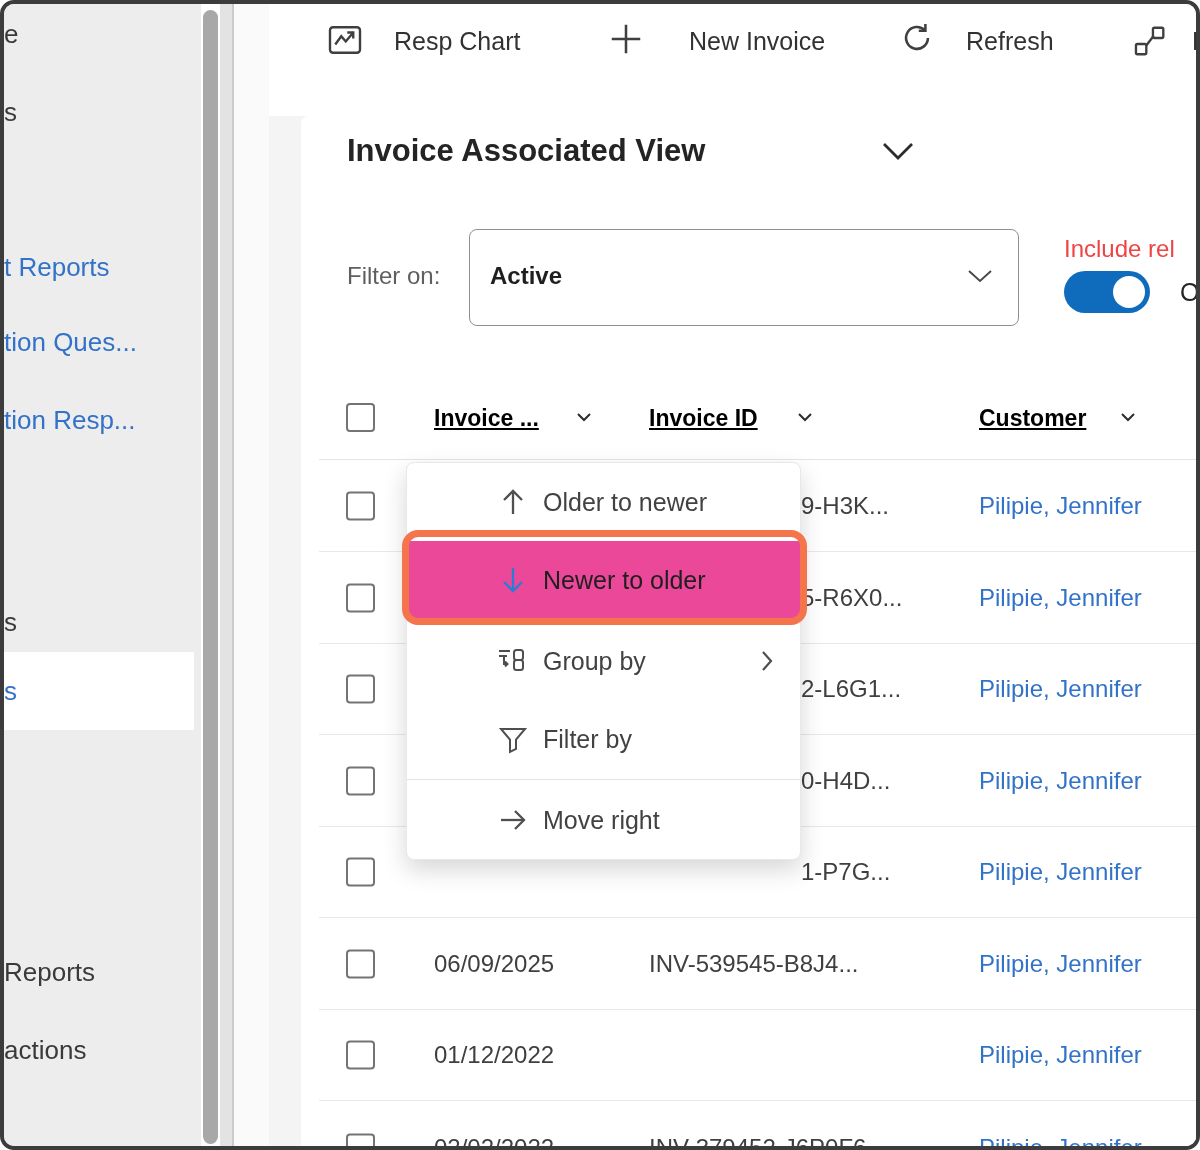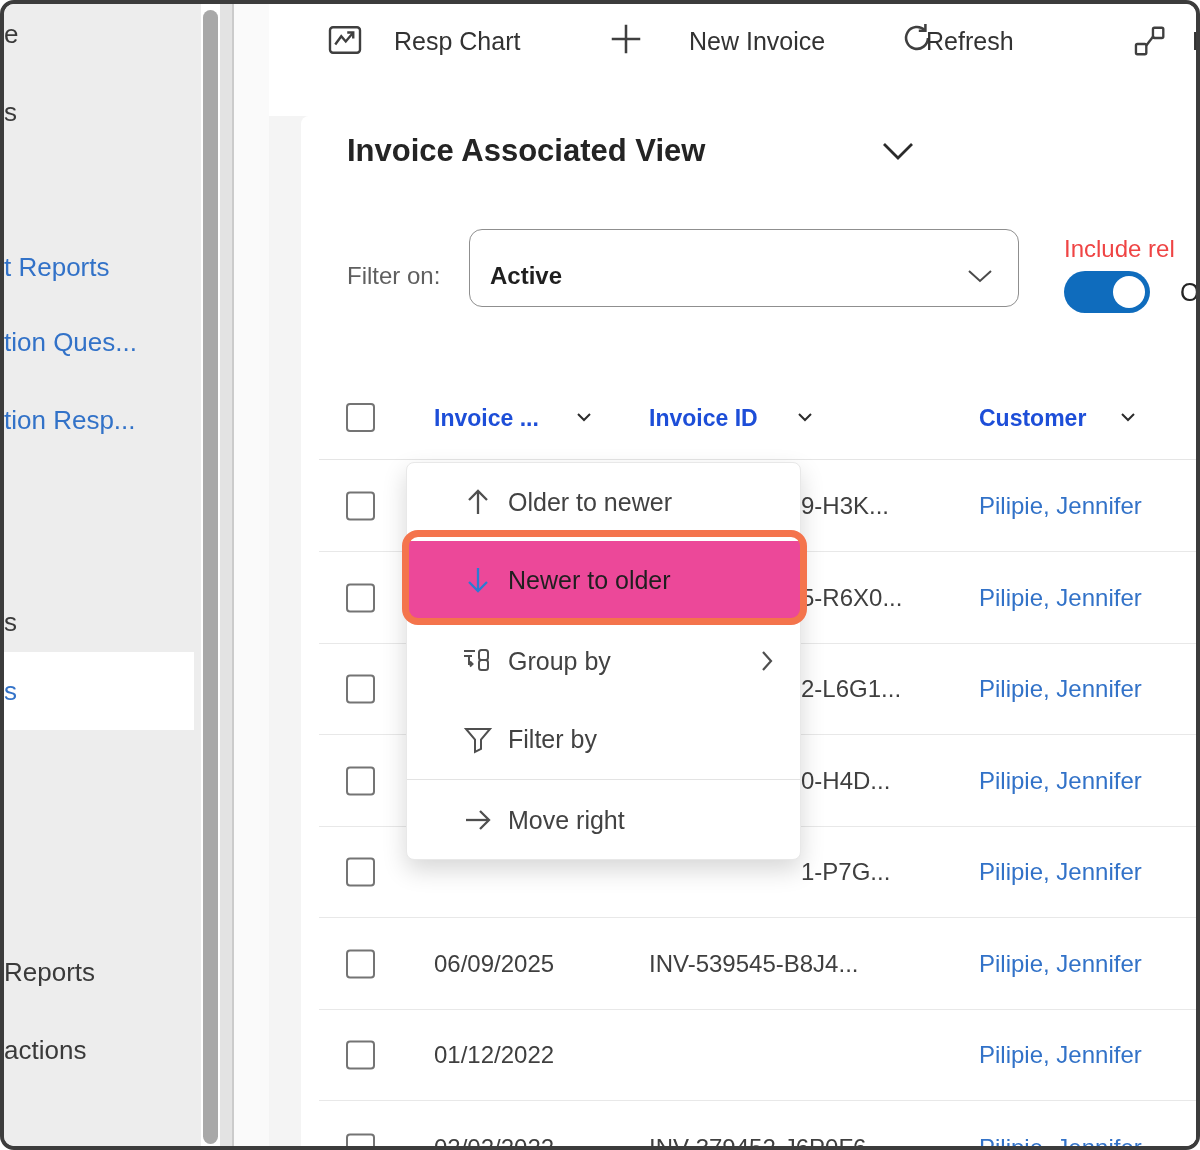--- a/index.html
+++ b/index.html
@@ -21,41 +21,41 @@
   
   .main-bg{left:265px;top:0;width:935px;height:1150px;background:#ffffff;}
   .content-bg{left:265px;top:112px;width:935px;height:1038px;background:#f4f4f4;}
   .card{left:297px;top:112px;width:903px;height:1038px;background:#ffffff;border-radius:8px 0 0 0;}
   
   .tb-label{top:18px;height:38px;line-height:38px;font-size:25px;color:#323232;cursor:default;}
   .icon{display:block;}
   
   .v-title{left:343px;top:124px;font-size:31px;font-weight:700;color:#242424;height:46px;line-height:46px;}
   .flt-label{left:343px;top:254px;font-size:24px;color:#5f5f5f;height:36px;line-height:36px;}
-  .dropdown{left:465px;top:225px;width:550px;height:78px;background:#fff;border:1px solid #8f8f8f;border-radius:13px;box-sizing:border-box;}
+  .dropdown{left:465px;top:225px;width:550px;height:97px;background:#fff;border:1px solid #8f8f8f;border-radius:8px;box-sizing:border-box;}
   .dd-value{position:absolute;left:20px;top:0;height:91px;line-height:91px;font-size:24px;font-weight:700;color:#1f1f1f;}
   .inc-label{left:1060px;top:228px;width:136px;overflow:hidden;font-size:24px;color:#ef4444;height:34px;line-height:34px;}
   .toggle{left:1060px;top:267px;width:86px;height:42px;border-radius:21px;background:#0f6cbd;}
   .knob{position:absolute;right:5px;top:5px;width:32px;height:32px;border-radius:50%;background:#ffffff;}
   .tgl-state{left:1176px;top:272px;font-size:25px;color:#242424;height:32px;line-height:32px;}
   
   .chk{width:29px;height:29px;border:2px solid #747474;border-radius:4px;background:#fff;box-sizing:border-box;}
-  .hdr-label{top:398px;height:32px;line-height:32px;font-size:23px;font-weight:700;color:#1d4ed8;}
+  .hdr-label{top:398px;height:32px;line-height:32px;font-size:23px;font-weight:700;color:#000000;text-decoration:underline;}
   .hdr-line{left:315px;top:455px;width:885px;height:1px;background:#e5e5e5;}
   .g-row{left:315px;width:885px;height:91px;border-bottom:1px solid #e8e8e8;box-sizing:border-box;}
   .cell{position:absolute;top:50%;transform:translateY(-50%);font-size:24px;white-space:nowrap;}
   .c-chk{left:27px;}
   .c-date{left:115px;color:#3f3f3f;}
   .c-id{left:330px;color:#3f3f3f;}
   .c-id.frag{left:482px;}
   .c-cust{left:660px;color:#3272c8;cursor:pointer;}
   
   .menu{left:402px;top:458px;width:395px;background:#ffffff;border:1px solid #e8e8e8;border-radius:8px;
         box-shadow:0 10px 24px rgba(0,0,0,.16);box-sizing:border-box;z-index:40;padding:0;}
-  .m-item{position:relative;height:78px;display:flex;align-items:center;padding-left:53px;cursor:pointer;text-align:center;}
+  .m-item{position:relative;height:78px;display:flex;align-items:center;padding-left:88px;cursor:pointer;text-align:center;}
   .m-item .micon{width:36px;display:flex;justify-content:center;}
   .m-item .mlabel{margin-left:12px;font-size:25px;color:#424242;white-space:nowrap;}
   .m-item.hl{background:#ec4899;}
   .m-item.hl .mlabel{color:#1f1f1f;}
   .m-sep{height:1px;background:#e3e3e3;margin:1px 0;}
   .m-sub{position:absolute;right:26px;top:50%;transform:translateY(-50%);}
   
   .annot{left:398px;top:526px;width:405px;height:95px;border:7px solid #f4744c;border-radius:16px;
          box-sizing:border-box;z-index:50;pointer-events:none;background:transparent;}
 </style>
@@ -103,21 +103,21 @@
     </svg>
   </span>
   <div class="abs tb-label" style="left:644px;margin-left:41px;">New Invoice</div>
 
   <span class="abs" style="left:895px;top:16px;">
     <svg class="icon" width="36" height="36" viewBox="0 0 24 24" fill="none" stroke="#3f3f3f" stroke-width="1.7">
       <path d="M19.3 12a7.3 7.3 0 1 1-2.1-5.2"></path>
       <polyline points="17.6,2.6 17.6,7.2 13.2,7.2"></polyline>
     </svg>
   </span>
-  <div class="abs tb-label" style="left:922px;">Refresh</div>
+  <div class="abs tb-label" style="left:962px;">Refresh</div>
 
   <span class="abs" style="left:1128px;top:20px;">
     <svg class="icon" width="36" height="34" viewBox="0 0 24 23" fill="none" stroke="#3f3f3f" stroke-width="1.6">
       <rect x="2.5" y="13.5" width="7" height="7" rx="1"></rect>
       <rect x="14" y="2.5" width="7" height="7" rx="1"></rect>
       <path d="M9.5 14.5 L14.5 8"></path>
     </svg>
   </span>
   <div class="abs tb-label" style="left:1188px;">F</div>
 

